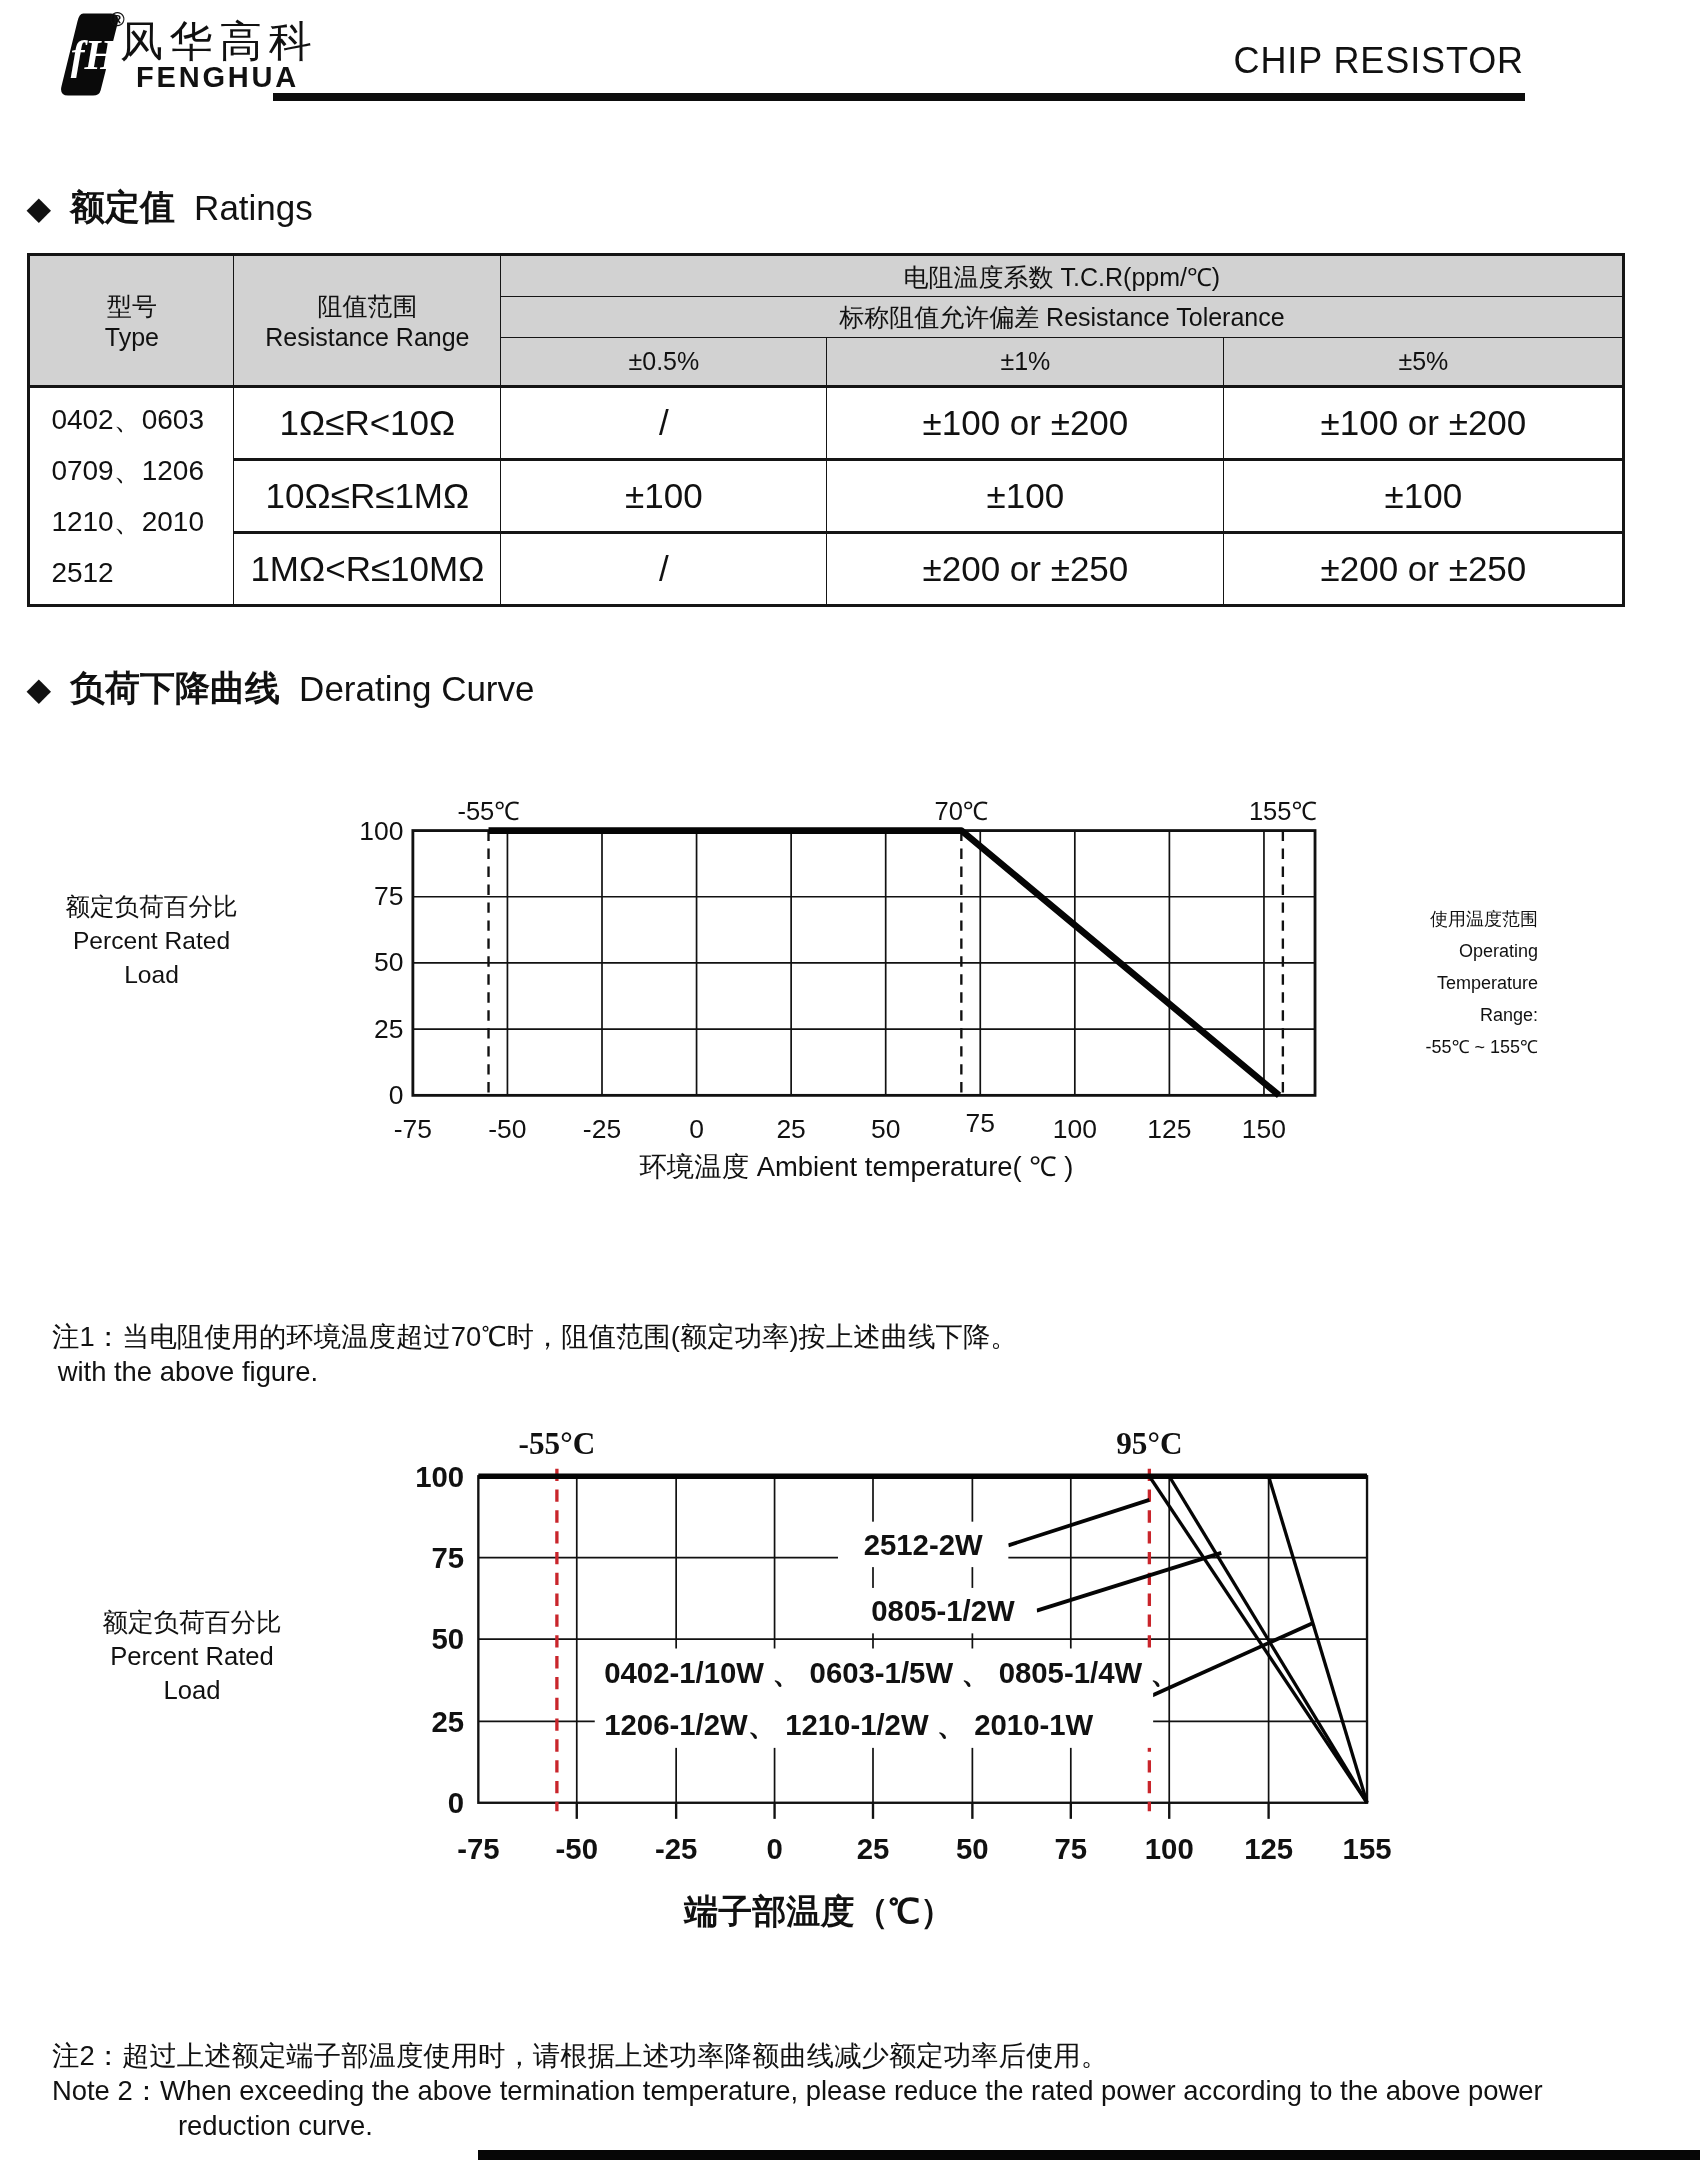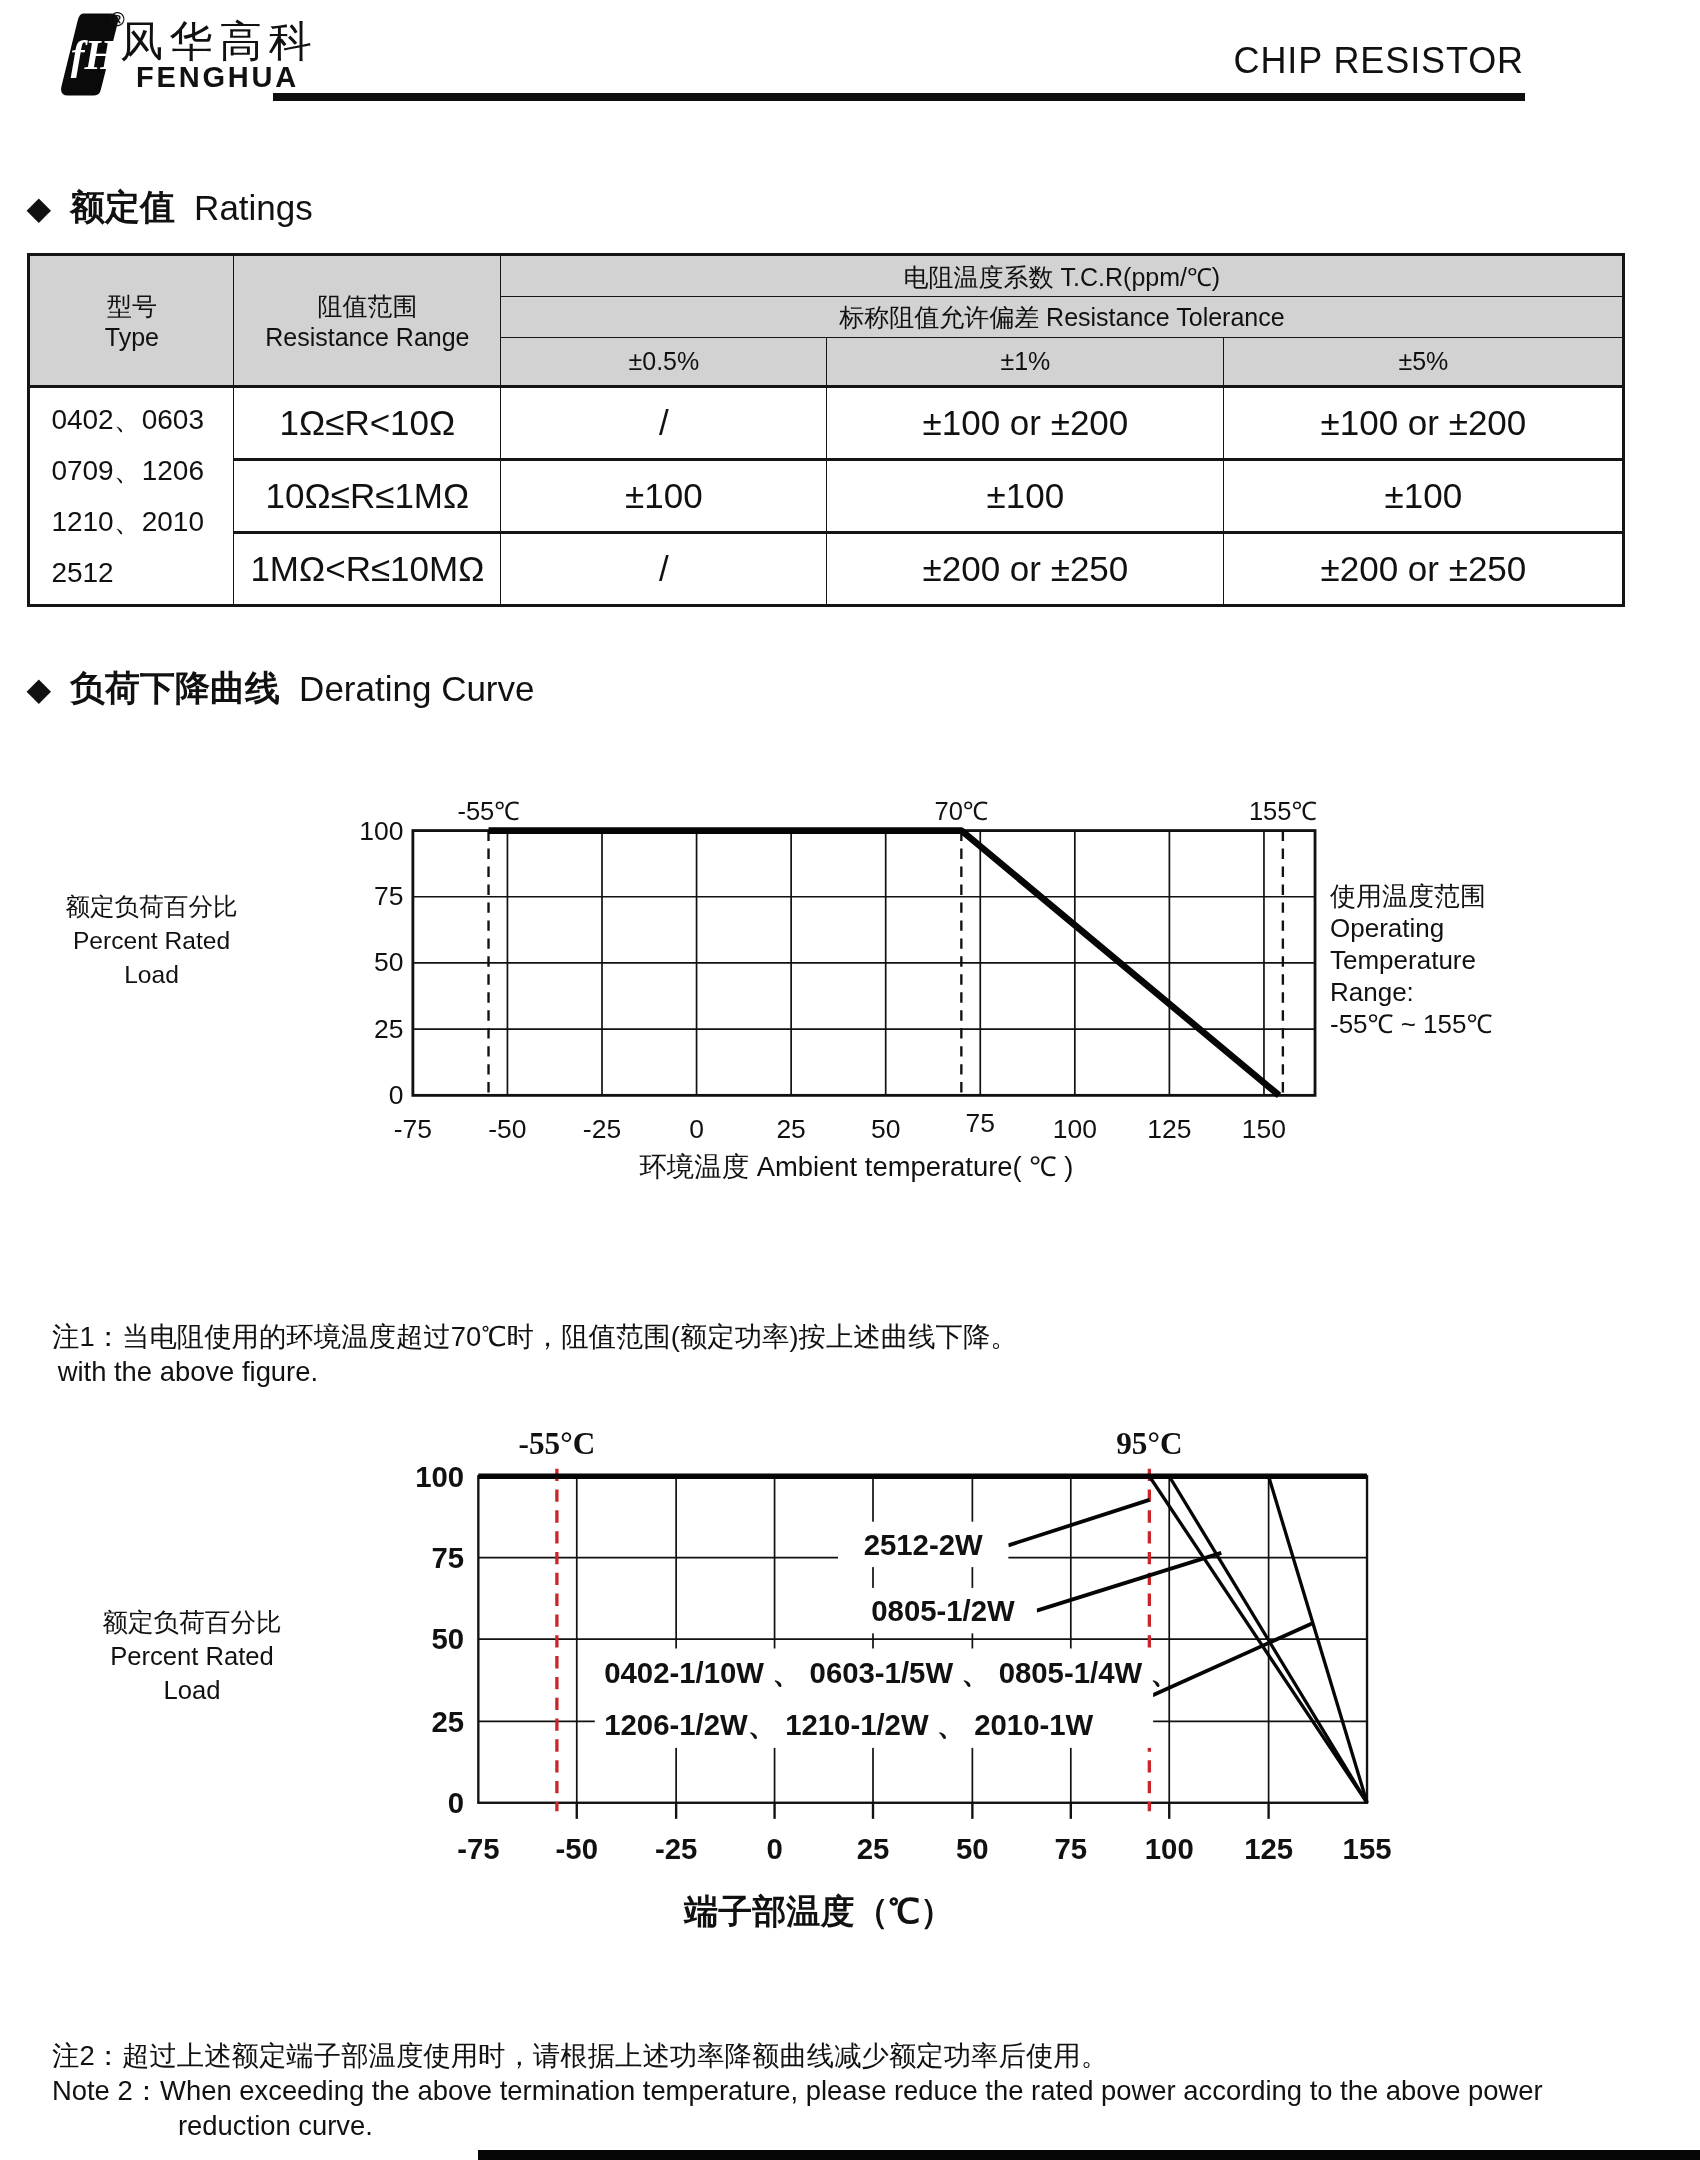--- a/index.html
+++ b/index.html
@@ -27,21 +27,21 @@
   table.ratings tr.brow td{height:70px;font-size:35px;border-top:3.8px solid #151515;}
   table.ratings td.hcell{background:#d2d2d2;}
   td.type-body{text-align:left !important;padding-left:21px !important;font-size:28px !important;}
   td.type-body div{line-height:51px;}
   
   .note{position:absolute;left:52px;font-size:27.4px;line-height:35px;}
   .note .en2-indent{padding-left:126px;}
   .note .en2-small-indent{padding-left:5.7px;}
   
   .c1-ylabel{position:absolute;left:57px;top:890px;width:189px;text-align:center;font-size:24.6px;line-height:34px;}
-  .c1-sidenote{position:absolute;left:1330px;top:880px;width:208px;font-size:26px;line-height:32px;}
+  .c1-sidenote{position:absolute;left:1330px;top:903px;width:208px;font-size:18px;line-height:32px;text-align:right;}
   .c2-ylabel{position:absolute;left:83px;top:1605px;width:218px;text-align:center;font-size:25.6px;line-height:34px;}
   svg.chart{position:absolute;overflow:visible;}
   .bottom-bar{position:absolute;left:478px;top:2150px;width:1223px;height:10.4px;background:#060606;}
   .serifb{font-family:"Liberation Serif",serif;font-weight:bold;}
 </style>
 </head>
 <body>
 
 <div class="page">
 

